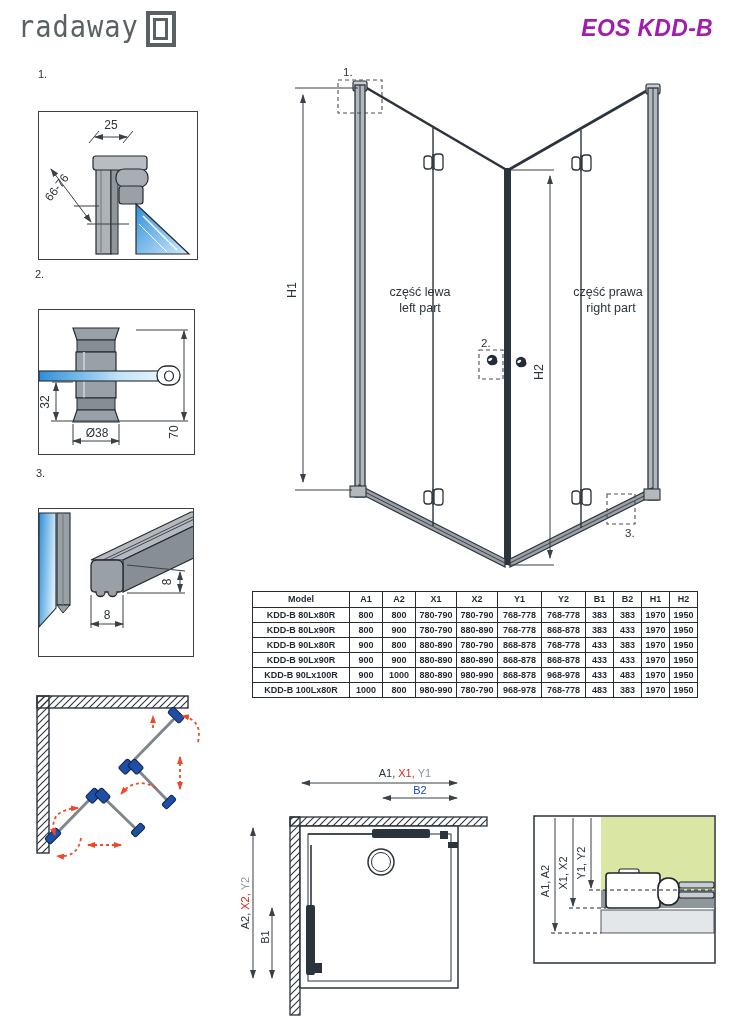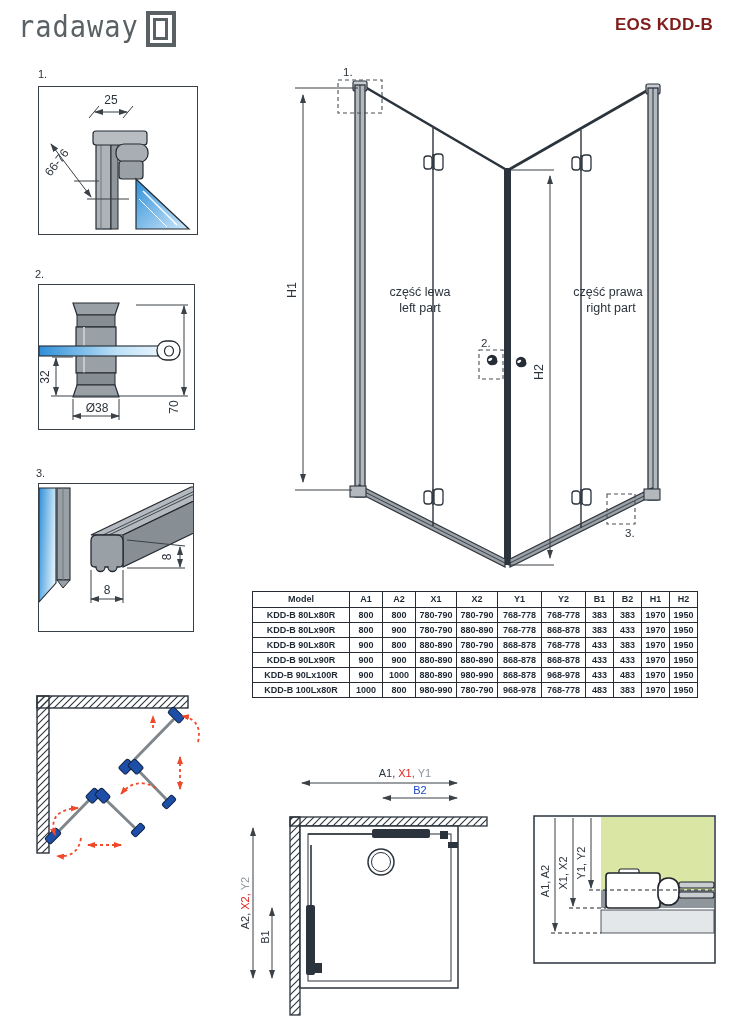--- a/index.html
+++ b/index.html
@@ -7,25 +7,25 @@
           font-family:"Liberation Sans", sans-serif; overflow:hidden; color:#2b333c; }
   .abs { position:absolute; }
 
   
   .logo { display:flex; align-items:flex-start;justify-content:flex-end; }
   .logo-text { font-family:"DejaVu Sans Mono", monospace; font-size:27px; line-height:30px;
                color:#5a6165; letter-spacing:1px; transform:scaleY(1.12); transform-origin:top left; }
   .logo-mark { width:22px; height:28px; border:4px solid #5a6165; margin-left:7px; margin-top:1px;
                display:flex; align-items:center; justify-content:center; }
   .logo-inner { width:9px; height:16px; border:3px solid #5a6165; }
-  .page-title { font-size:17px; font-weight:bold; color:#7f1d1d; letter-spacing:0.3px; }
+  .page-title { font-size:23px; font-weight:bold; color:#a21caf; letter-spacing:0.3px;font-style:italic; }
 
   
   .fig-label { font-size:11px; color:#2b333c; }
-  .fig-box { border:1px solid #3a4047; background:#fff; }
+  .fig-box { border:1px solid #3a4047; background:#fff;margin-top:25px; }
 
   
   table.spec { border-collapse:collapse; table-layout:fixed; border:1.5px solid #272c33; }
   .spec th, .spec td { border:1px solid #272c33; text-align:center; font-size:9px;
         padding:0; height:14px; line-height:14px; color:#1e2833; font-weight:bold; white-space:nowrap; }
   .spec th { height:15px; line-height:15px; }
   .spec td.model { }
   .c-dark { color:#1e2833; } .c-red { color:#e02321; } .c-gray { color:#8e959b; } .c-blue { color:#1847c8; }
 
   

